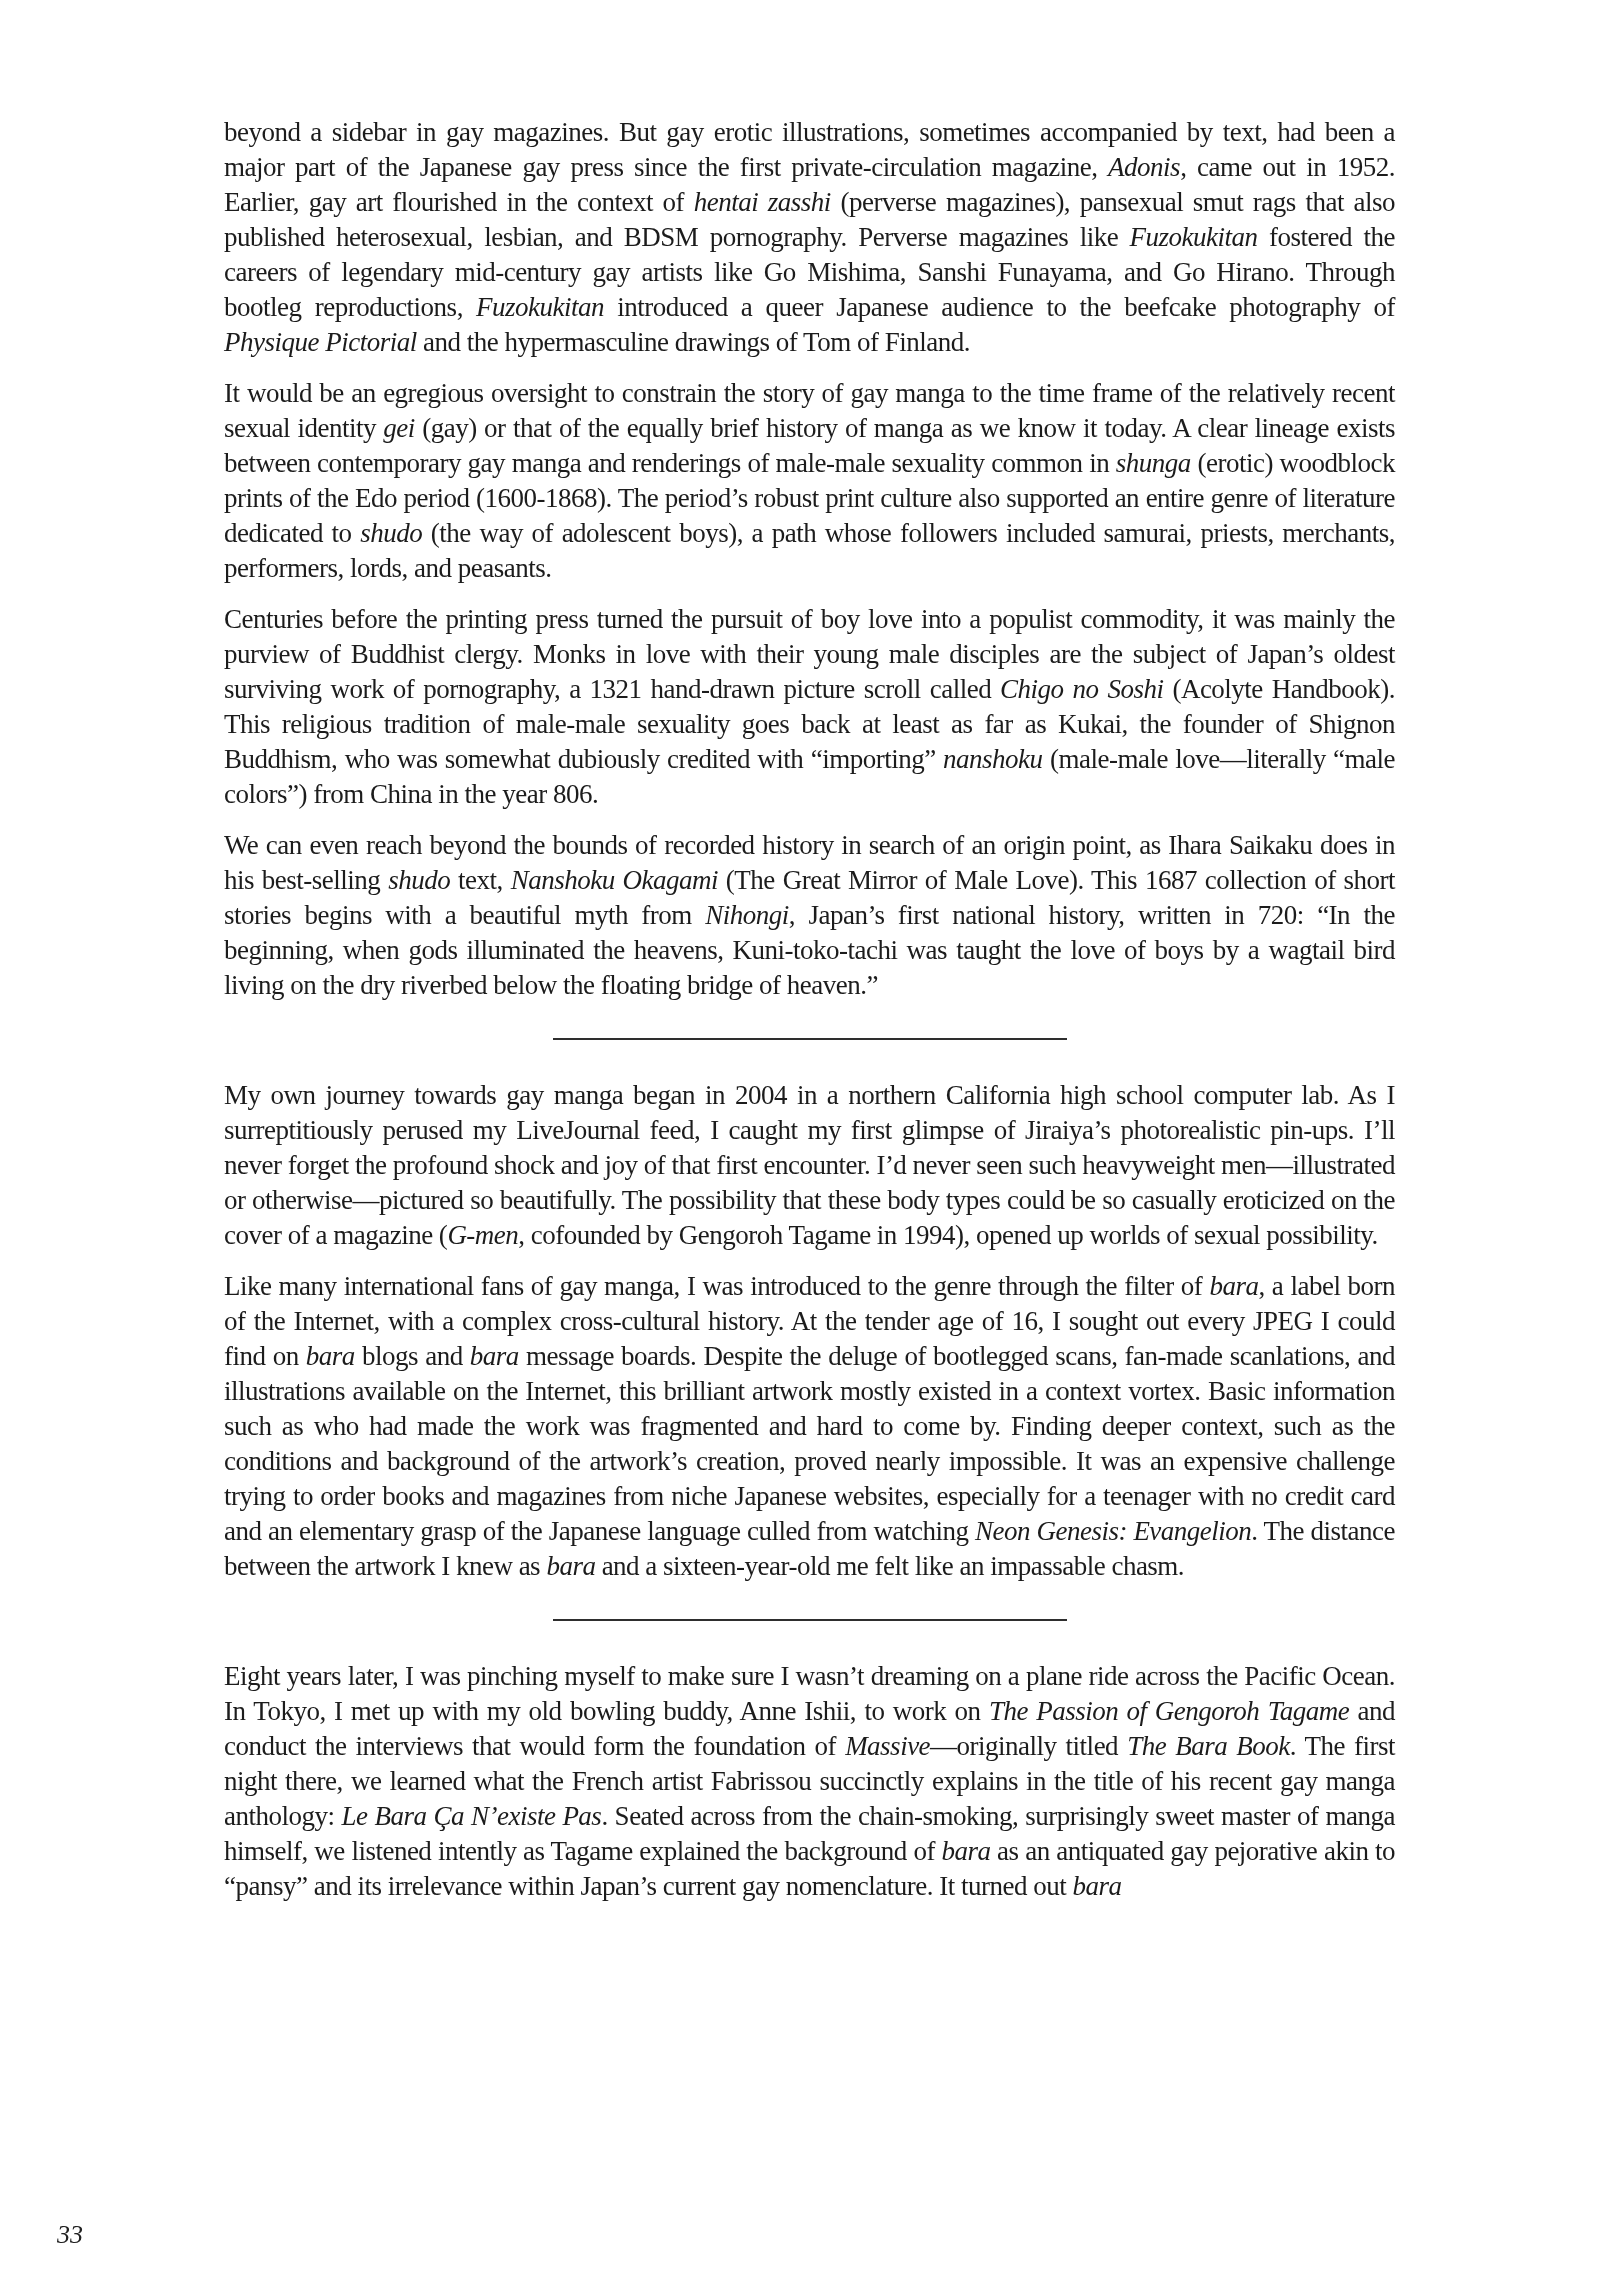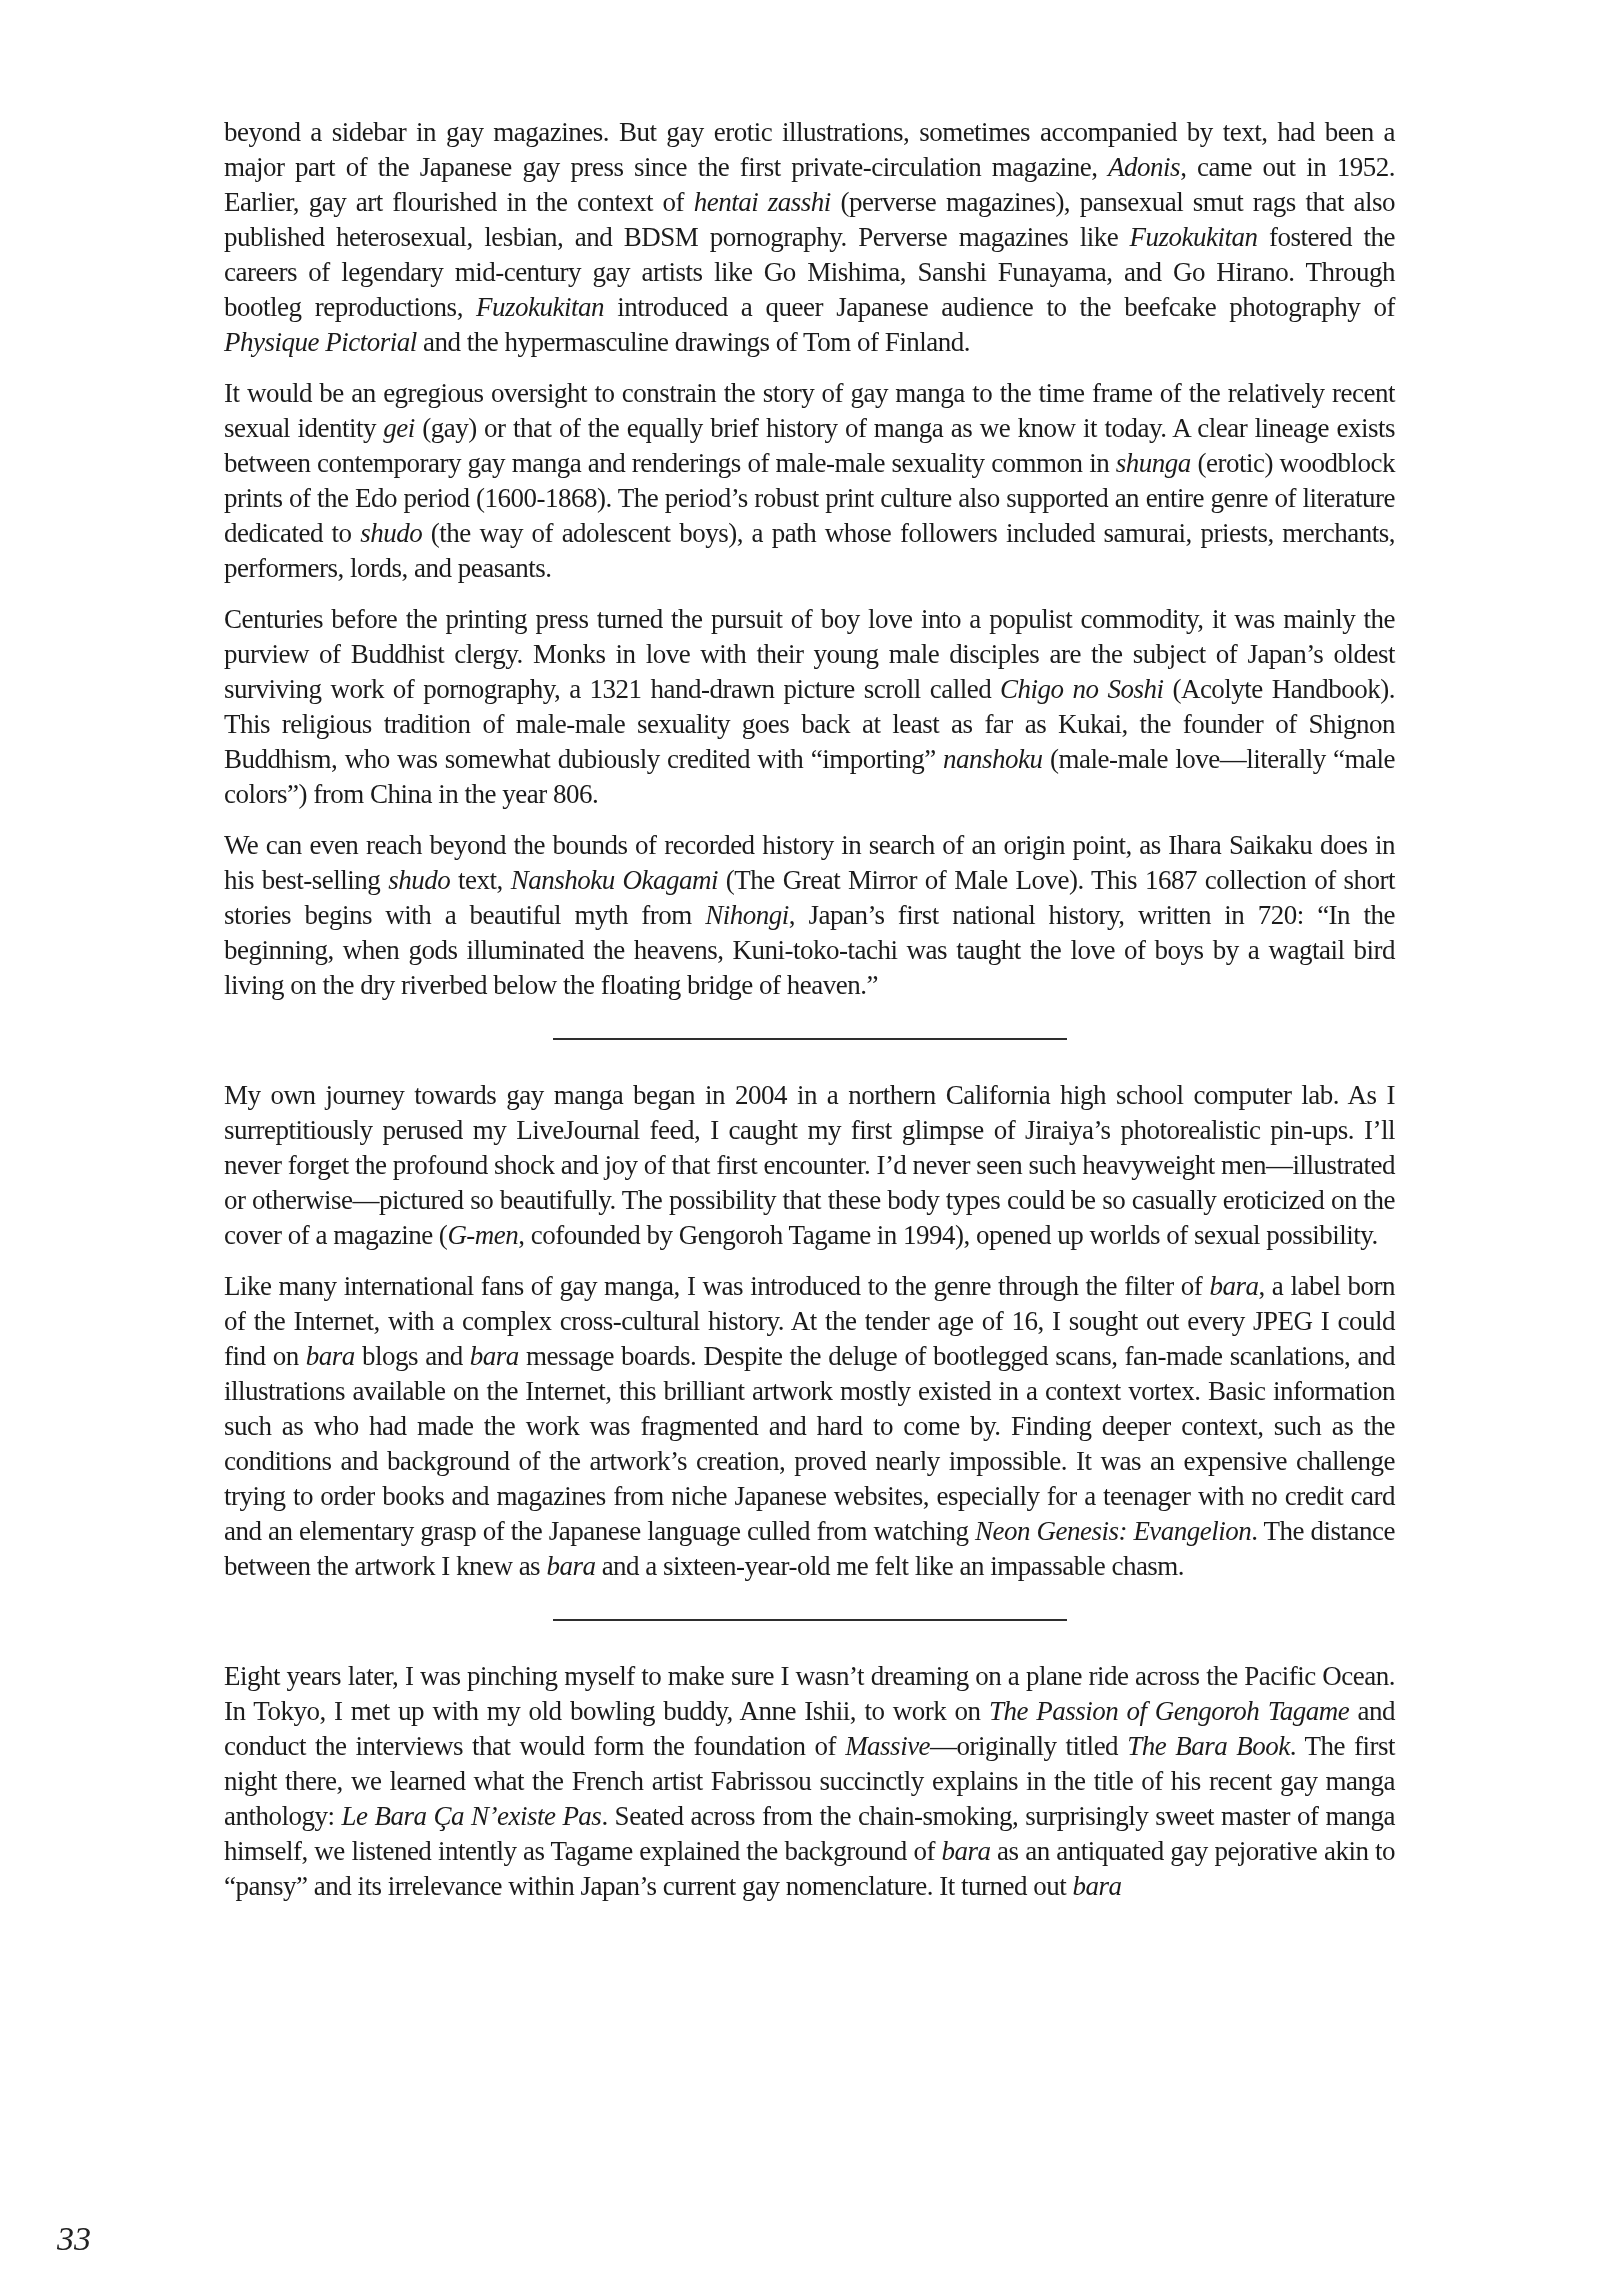--- a/index.html
+++ b/index.html
@@ -35,21 +35,21 @@
   .divider {
     border: none;
     border-top: 2.3px solid #2e2e2e;
     width: 514px;
     margin: 35px auto 38px auto;
   }
   .page-number {
     position: absolute;
     left: 57px;
     top: 2220px;
-    font-size: 34px;
+    font-size: 26px;
     font-style: italic;
     color: #222222;
     text-align: center;
   }
 </style>
 </head>
 <body>
 
 <div class="page">
   <main class="text-column">

